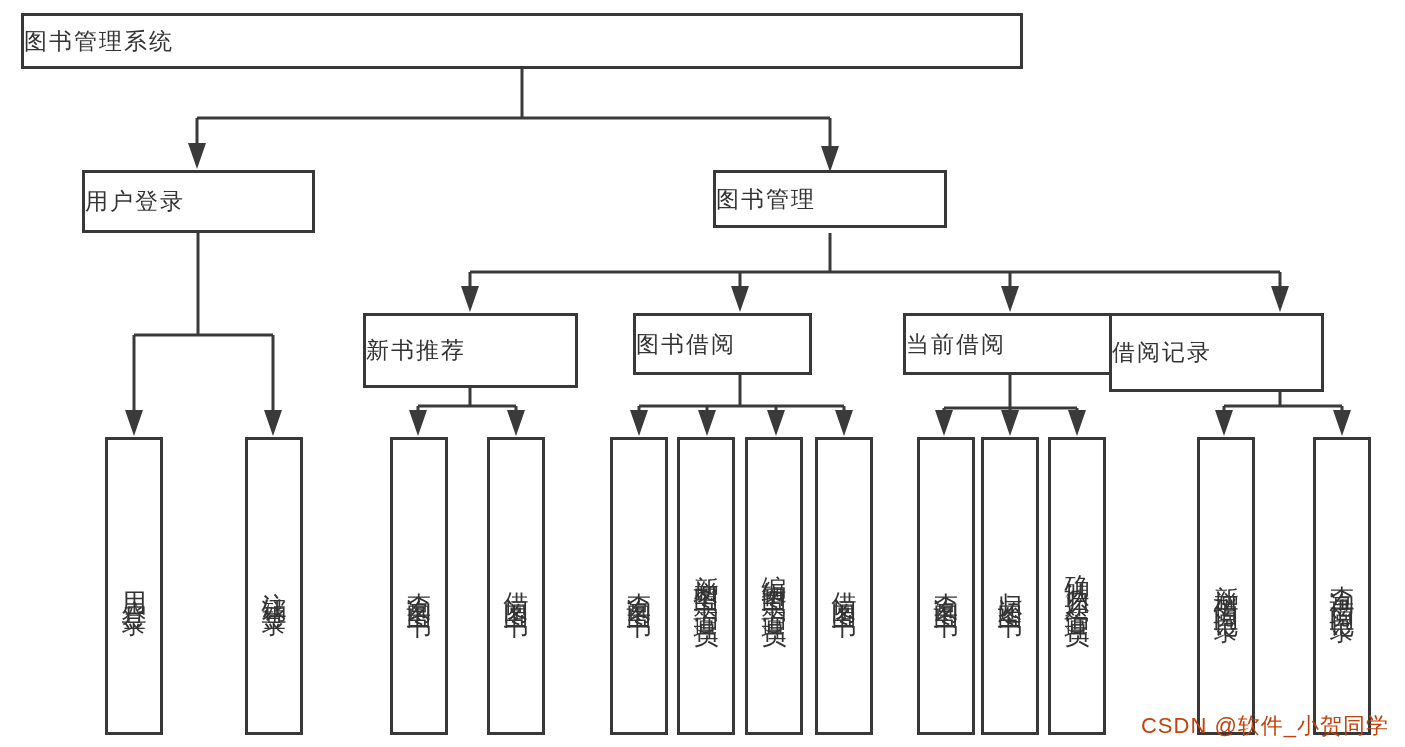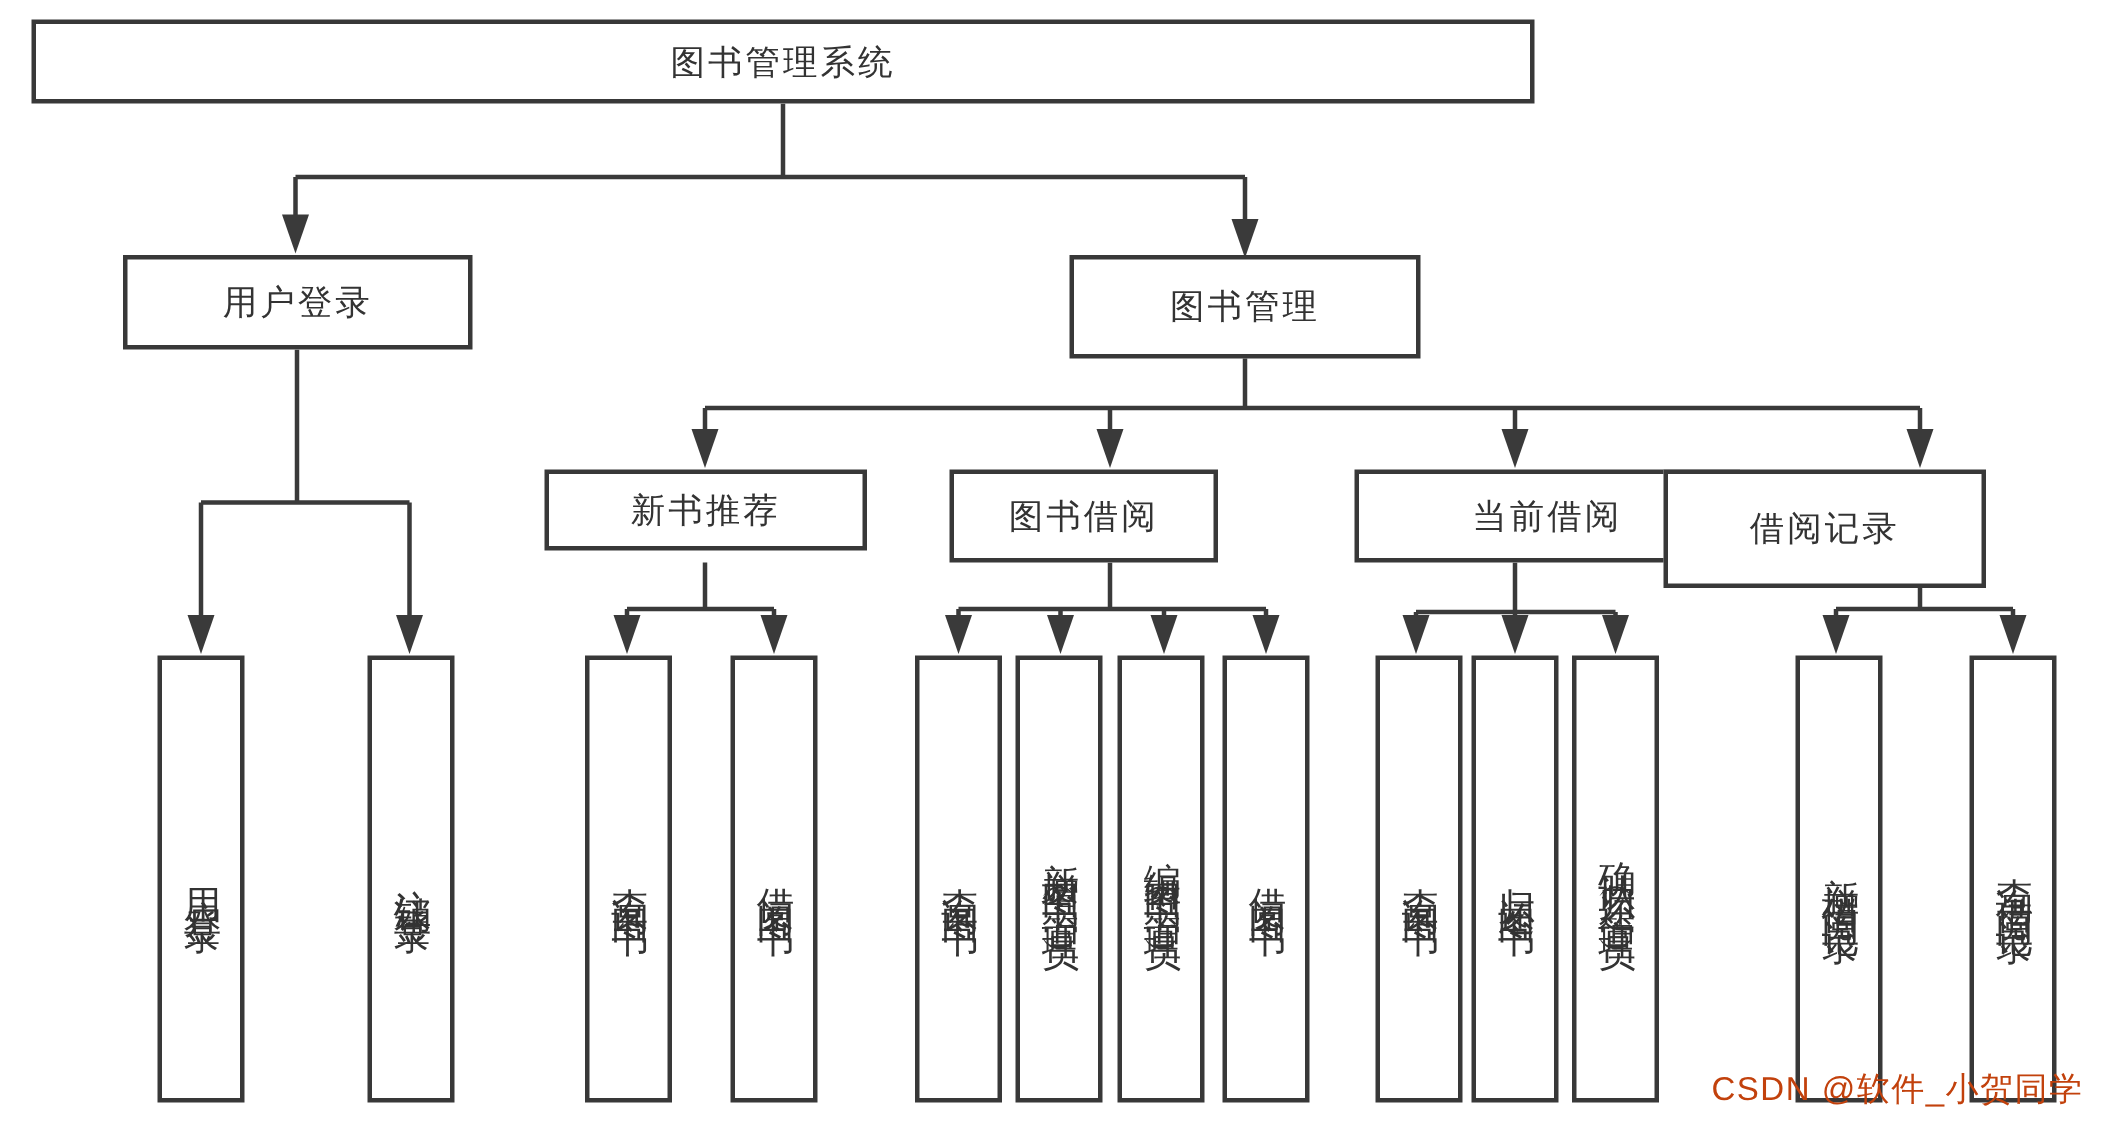--- a/index.html
+++ b/index.html
@@ -18,21 +18,21 @@
     width: 1405px; height: 747px;
   }
   .wire { stroke: #3a3a3a; stroke-width: 3; fill: none; }
   .ahead { fill: #3a3a3a; }
   .hbox {
     position: absolute;
     border: 3px solid #383838;
     background: #ffffff;
     display: flex;
     align-items: center;
-    justify-content: center;
+    justify-content: flex-start;
     color: #333333;
     font-size: 23px;
     letter-spacing: 2px;
     white-space: nowrap;
   }
   .hbox.root { font-size: 23px; }
   .vbox {
     position: absolute;
     top: 437px;
     width: 58px;
@@ -103,25 +103,25 @@
       </g>
   </svg>
 
   <div class="hbox root" style="left:21px; top:13px; width:1002px; height:56px">
     <span>图书管理系统</span>
   </div>
 
   <div class="hbox" style="left:82px; top:170px; width:233px; height:63px">
     <span>用户登录</span>
   </div>
-  <div class="hbox" style="left:713px; top:170px; width:234px; height:69px">
+  <div class="hbox" style="left:713px; top:170px; width:234px; height:58px">
     <span>图书管理</span>
   </div>
 
-  <div class="hbox" style="left:363px; top:313px; width:215px; height:54px">
+  <div class="hbox" style="left:363px; top:313px; width:215px; height:75px">
     <span>新书推荐</span>
   </div>
   <div class="hbox" style="left:633px; top:313px; width:179px; height:62px">
     <span>图书借阅</span>
   </div>
   <div class="hbox" style="left:903px; top:313px; width:257px; height:62px">
     <span>当前借阅</span>
   </div>
   <div class="hbox" style="left:1109px; top:313px; width:215px; height:79px">
     <span>借阅记录</span>

